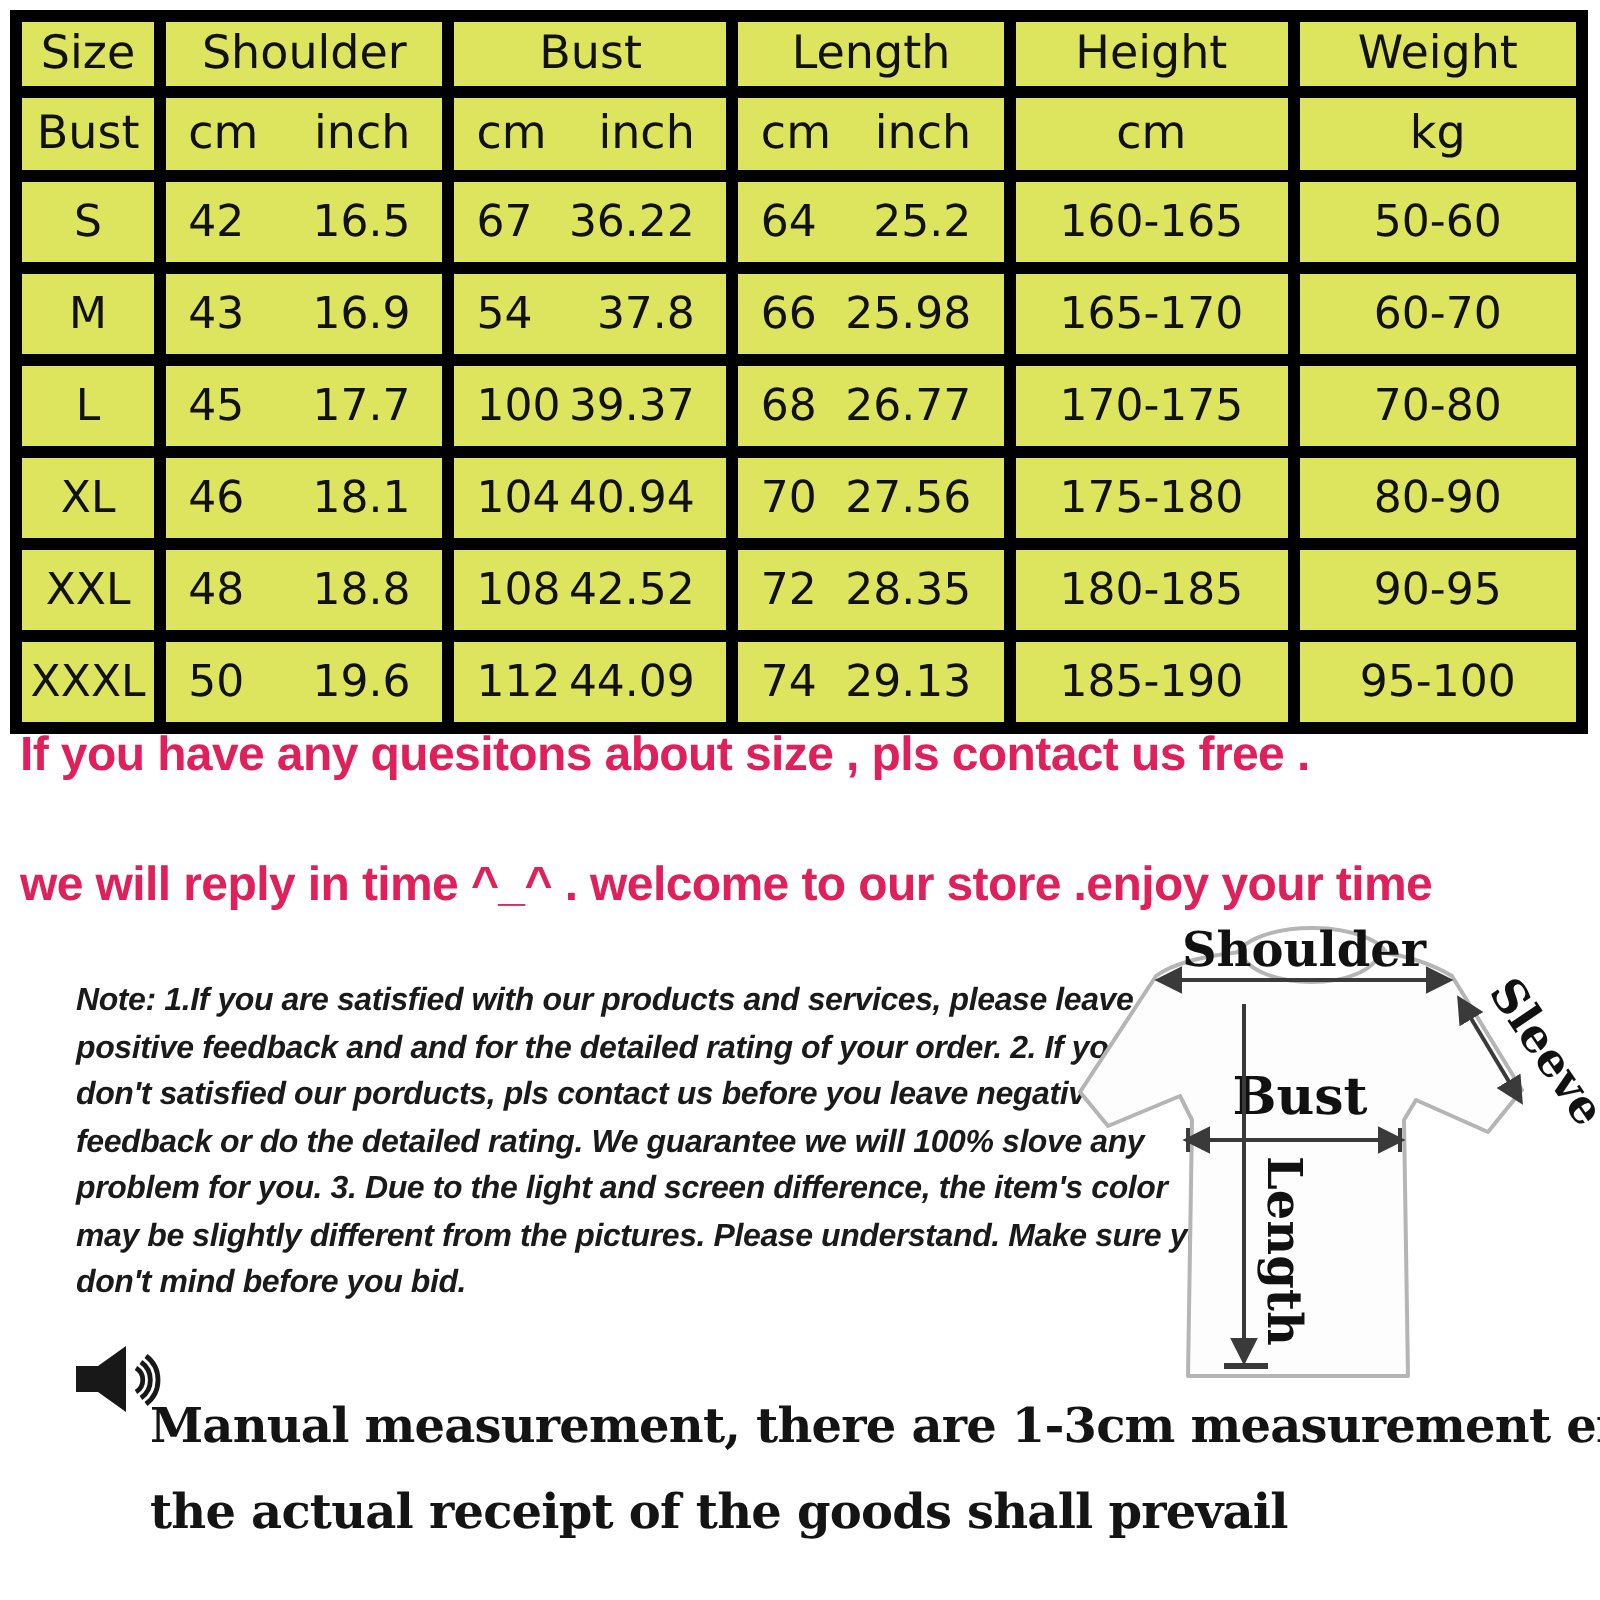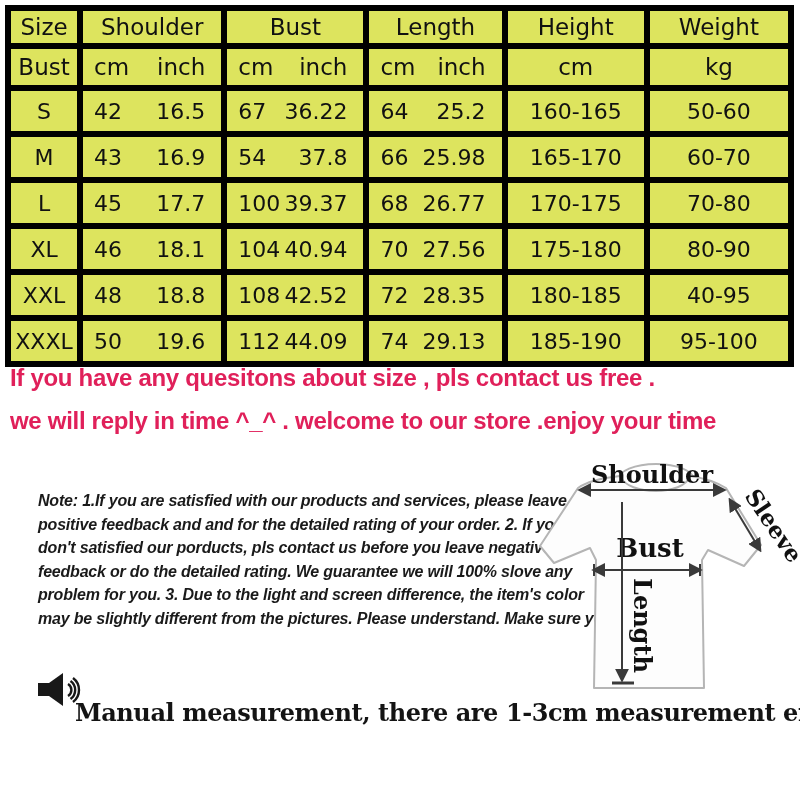--- a/index.html
+++ b/index.html
@@ -49,21 +49,21 @@
   
   .contact-note{
     position:absolute;left:10px;top:364px;width:780px;
     color:var(--pink-text);
     font-family:"Liberation Sans",sans-serif;
     font-size:24px;
     font-weight:bold;
     letter-spacing:-0.3px;
     white-space:nowrap;
   }
-  .contact-note .line2{margin-top:15px;}
+  .contact-note .line2{margin-top:37px;}
   
   .seller-note{
     position:absolute;left:38px;top:489px;width:505px;
     color:var(--ink);
     font-family:"Liberation Sans",sans-serif;
     font-style:italic;
     font-weight:bold;
     font-size:16px;
     line-height:23.5px;
     letter-spacing:-0.2px;
@@ -242,21 +242,21 @@
             <span>42.52</span>
           </div>
         </td>
         <td>
           <div class="pair">
             <span>72</span>
             <span>28.35</span>
           </div>
         </td>
         <td>180-185</td>
-        <td>40-95</td>
+        <td>90-95</td>
       </tr>
       <tr>
         <td>XXXL</td>
         <td>
           <div class="pair">
             <span>50</span>
             <span>19.6</span>
           </div>
         </td>
         <td>
@@ -282,20 +282,21 @@
   <div class="line2">we will reply in time  ^_^ . welcome to our store .enjoy your time</div>
 </div>
 
 <div class="seller-note">
     <div>Note: 1.If you are satisfied with our products and services, please leave your</div>
     <div>positive feedback and and for the detailed rating of your order. 2. If you</div>
     <div>don't satisfied our porducts, pls contact us before you leave negative</div>
     <div>feedback or do the detailed rating. We guarantee we will 100% slove any</div>
     <div>problem for you. 3. Due to the light and screen difference, the item's color</div>
     <div>may be slightly different from the pictures. Please understand. Make sure you</div>
+    <div>don't mind before you bid.</div>
   </div>
 
 <svg class="shirt-diagram" width="268" height="258" viewBox="0 0 268 258">
   <defs>
     <marker id="arr" viewBox="0 0 10 10" refX="8" refY="5" markerWidth="7" markerHeight="7" orient="auto-start-reverse">
       <path d="M0,0 L10,5 L0,10 z" fill="#3a3a3a"></path>
     </marker>
   </defs>
 
   <ellipse cx="124" cy="30" rx="38" ry="16" fill="none" stroke="var(--shirt-outline)" stroke-width="2"></ellipse>
@@ -327,13 +328,14 @@
 <svg class="speaker" width="72" height="44" viewBox="0 0 72 44">
   <rect x="2" y="15" width="11" height="13" fill="#181818"></rect>
   <polygon points="13,15 27,5 27,38 13,28" fill="#181818"></polygon>
   <path d="M32,16 A7,7 0 0 1 32,28" fill="none" stroke="#181818" stroke-width="2.4"></path>
   <path d="M34.5,13 A11,11 0 0 1 34.5,31" fill="none" stroke="#181818" stroke-width="2.4"></path>
   <path d="M37,10 A15,15 0 0 1 37,34" fill="none" stroke="#181818" stroke-width="2.4"></path>
 </svg>
 
 <div class="measure-note">
   <div class="line1">Manual measurement, there are 1-3cm measurement error,</div>
+  <div class="line2">the actual receipt of the goods shall prevail</div>
 </div>
 
 </body></html>

